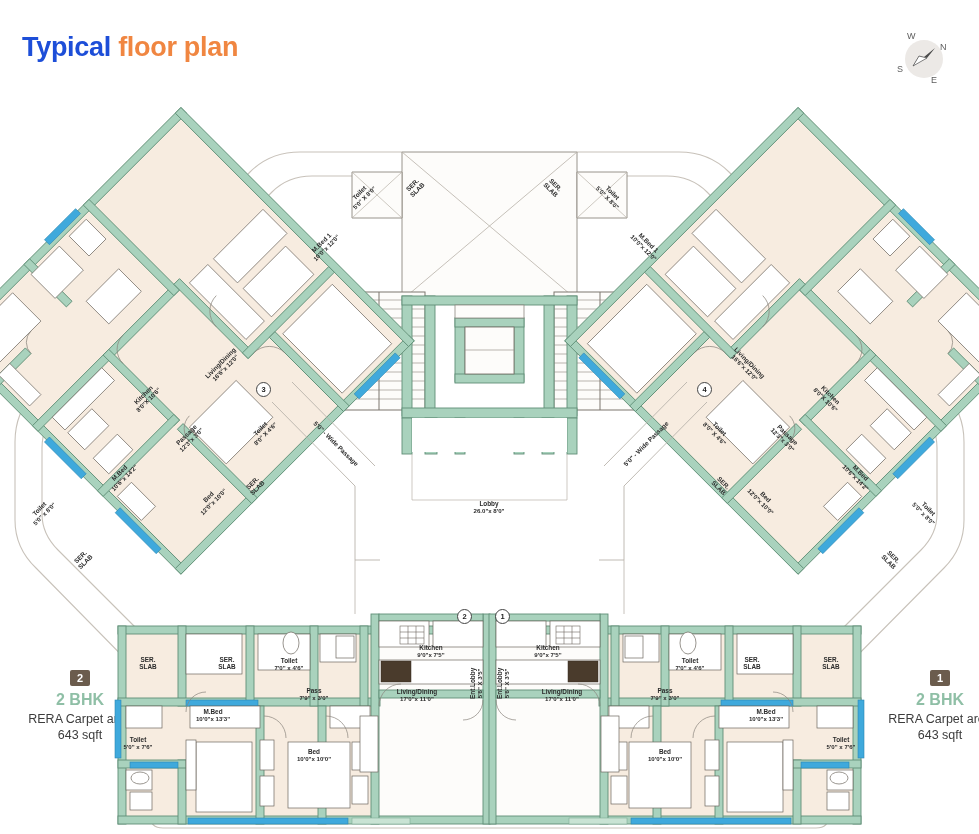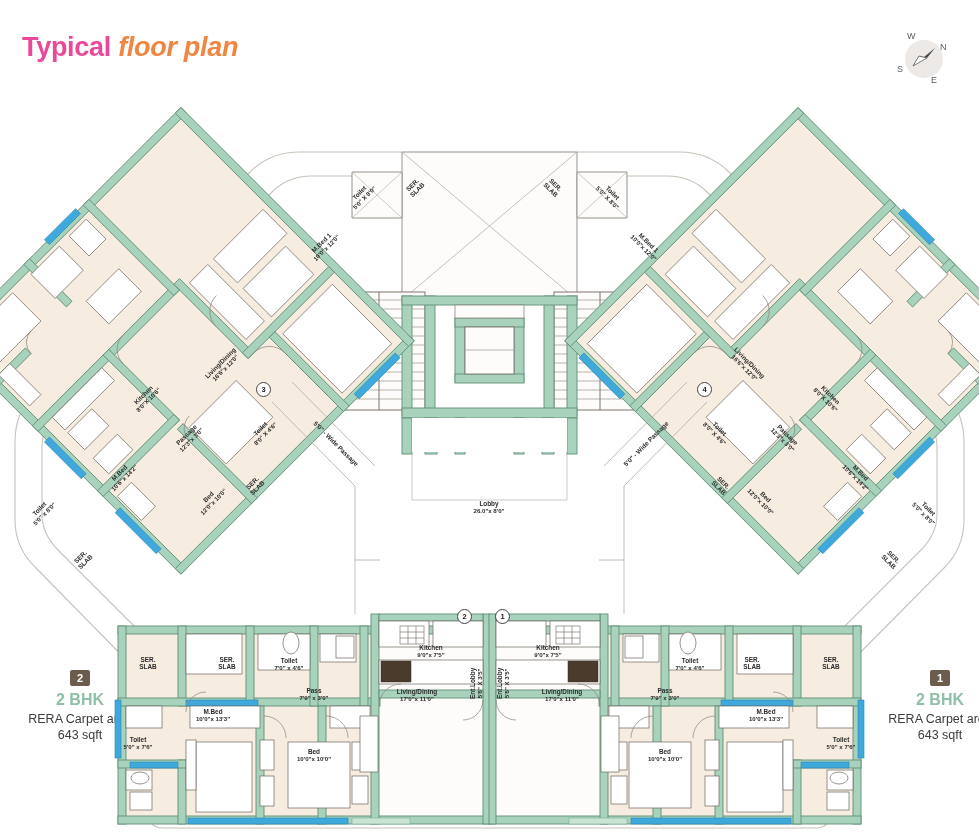--- a/index.html
+++ b/index.html
@@ -1,22 +1,22 @@
 <!DOCTYPE html>
 <html><head>
 <meta charset="utf-8">
 <style>
   html,body{margin:0;padding:0;background:#ffffff;}
   body{width:979px;height:834px;position:relative;overflow:hidden;
        font-family:"Liberation Sans",sans-serif;color:#333;}
 
   
   #title{position:absolute;left:22px;top:32px;font-size:27px;font-weight:bold;letter-spacing:-0.3px;}
-  #title .t1{color:#ec4899;}
-  #title .t2{color:#f08641;font-style:italic;}
+  #title .t1{color:#1d4ed8;}
+  #title .t2{color:#f08641;}
 
   
   #compass{position:absolute;left:893px;top:28px;width:62px;height:62px;}
   #compass .disc{position:absolute;left:12px;top:12px;width:38px;height:38px;border-radius:50%;
      background:#ece9e6;}
   #compass .lbl{position:absolute;font-size:9px;color:#5d5d5d;font-weight:normal;}
   #compass .n{left:47px;top:14px;}
   #compass .s{left:4px;top:36px;}
   #compass .w{left:14px;top:3px;}
   #compass .e{left:38px;top:47px;}

